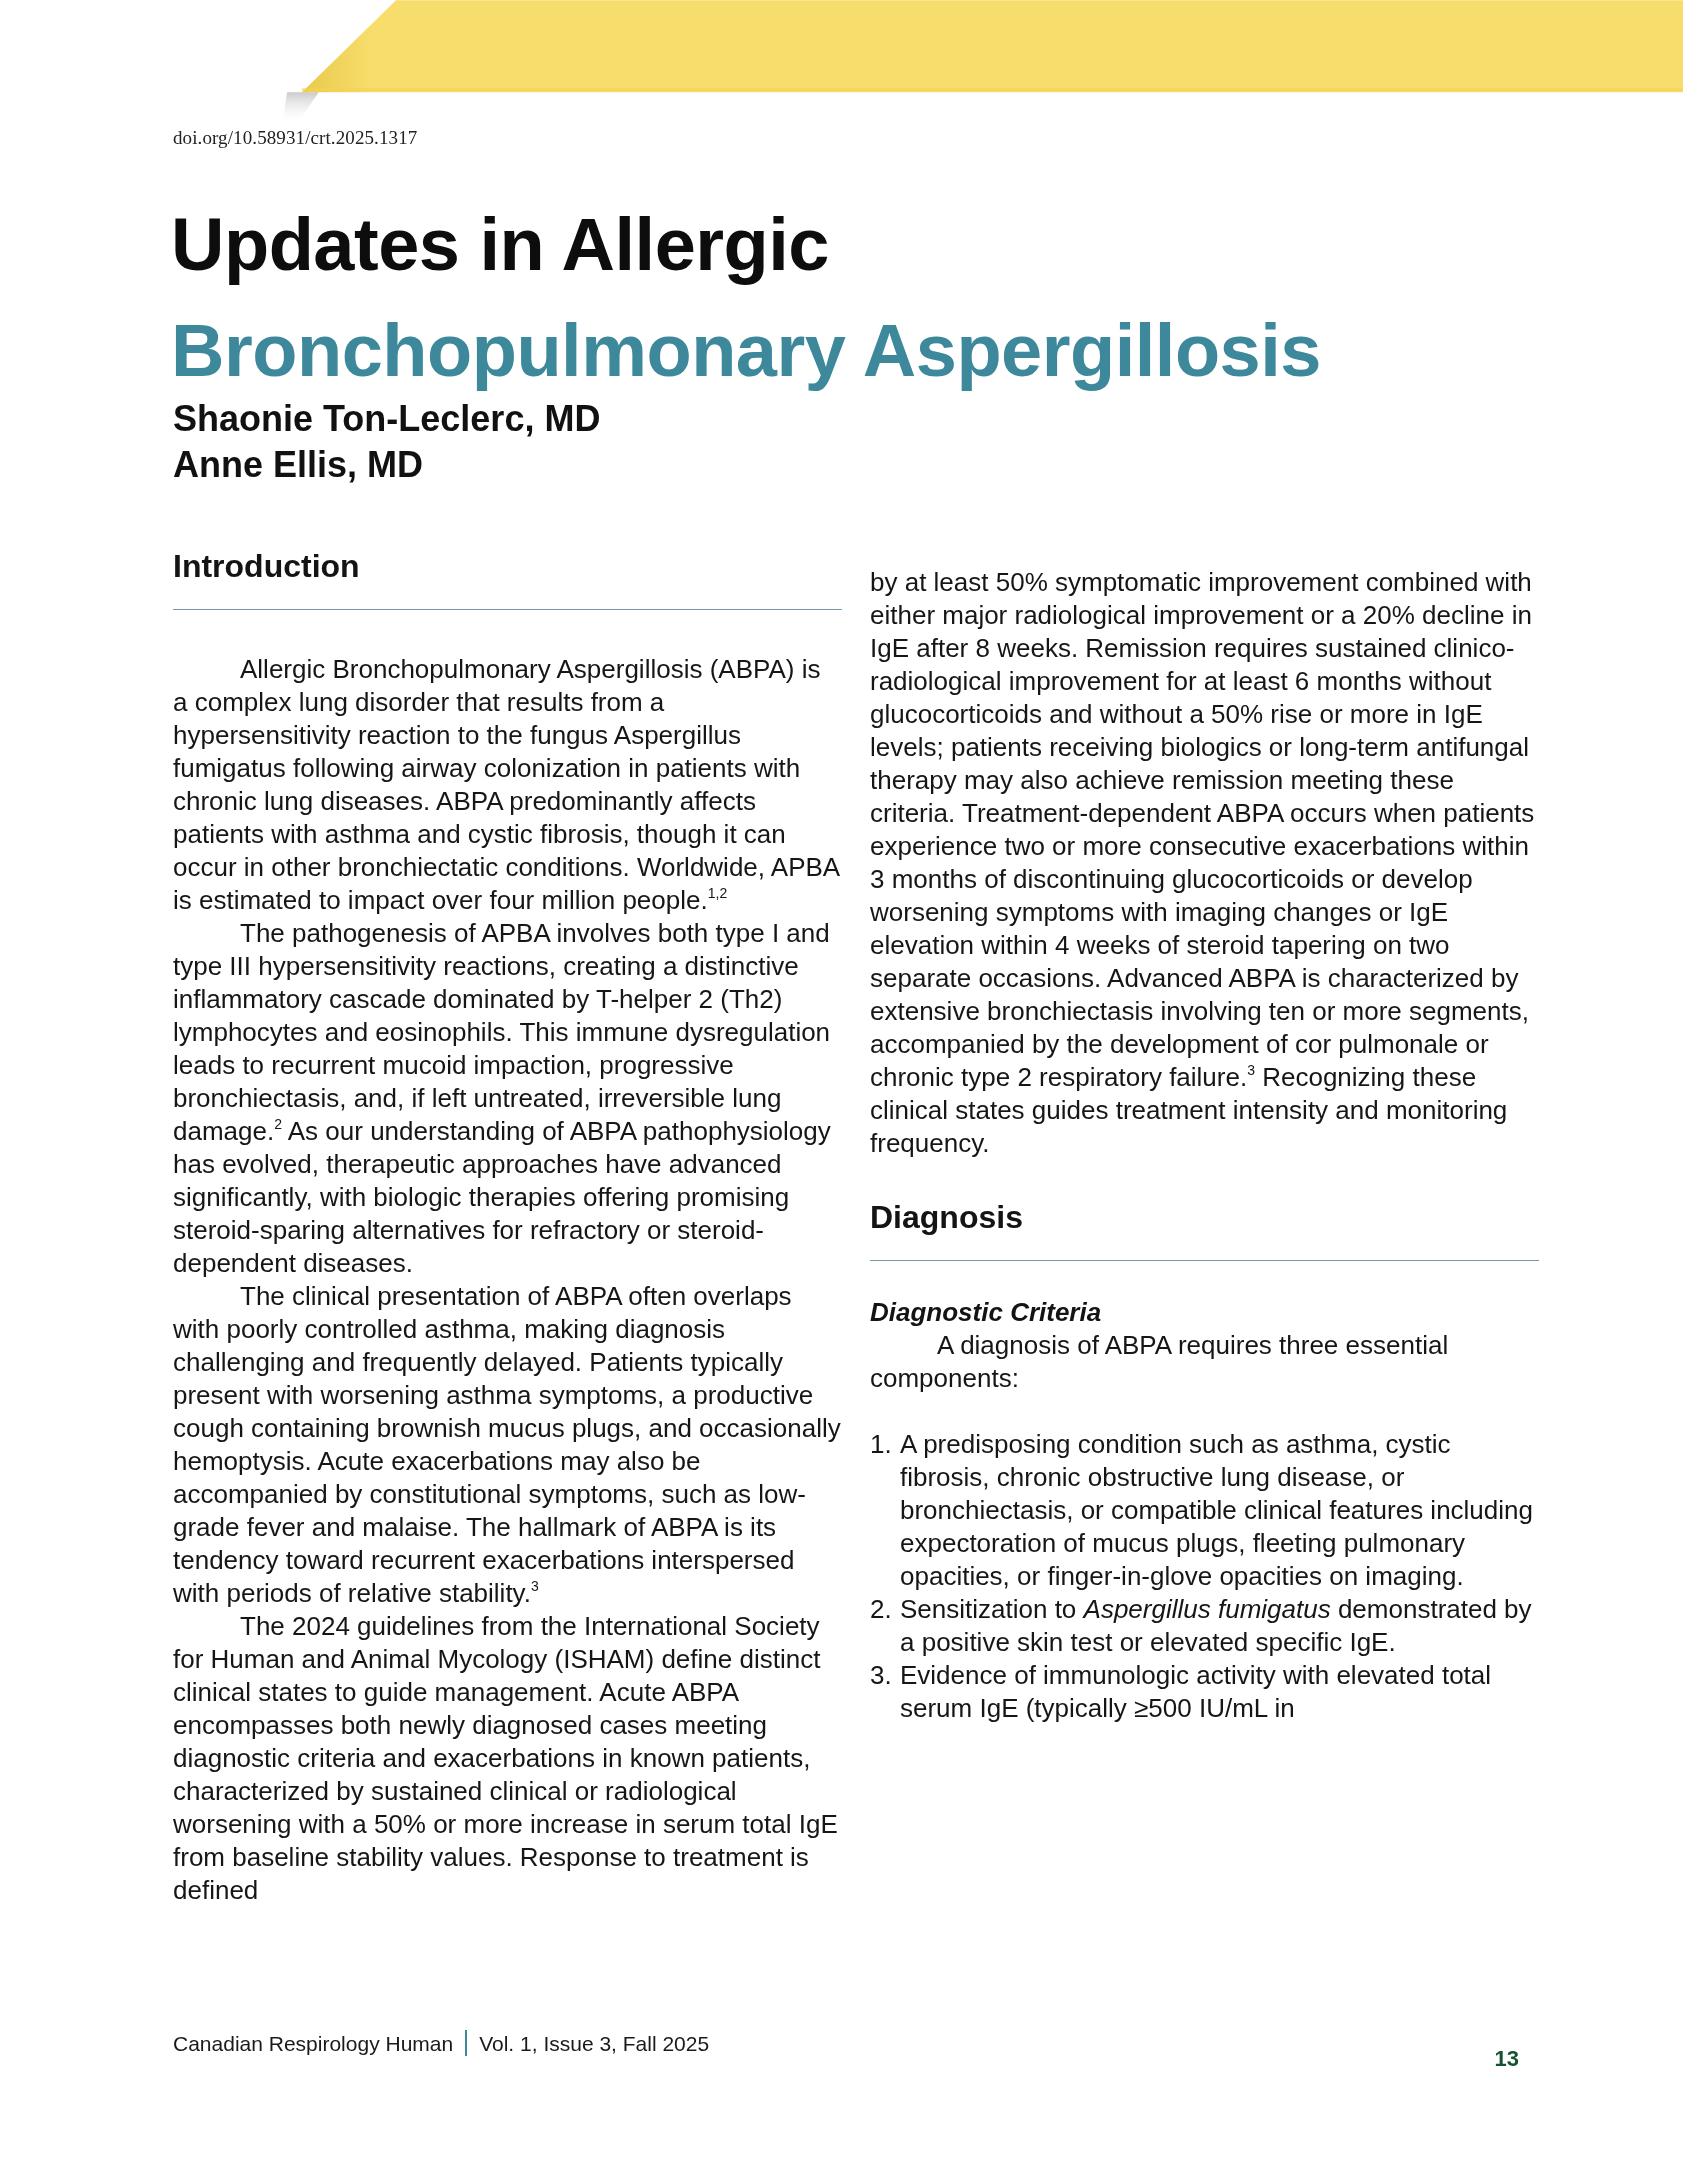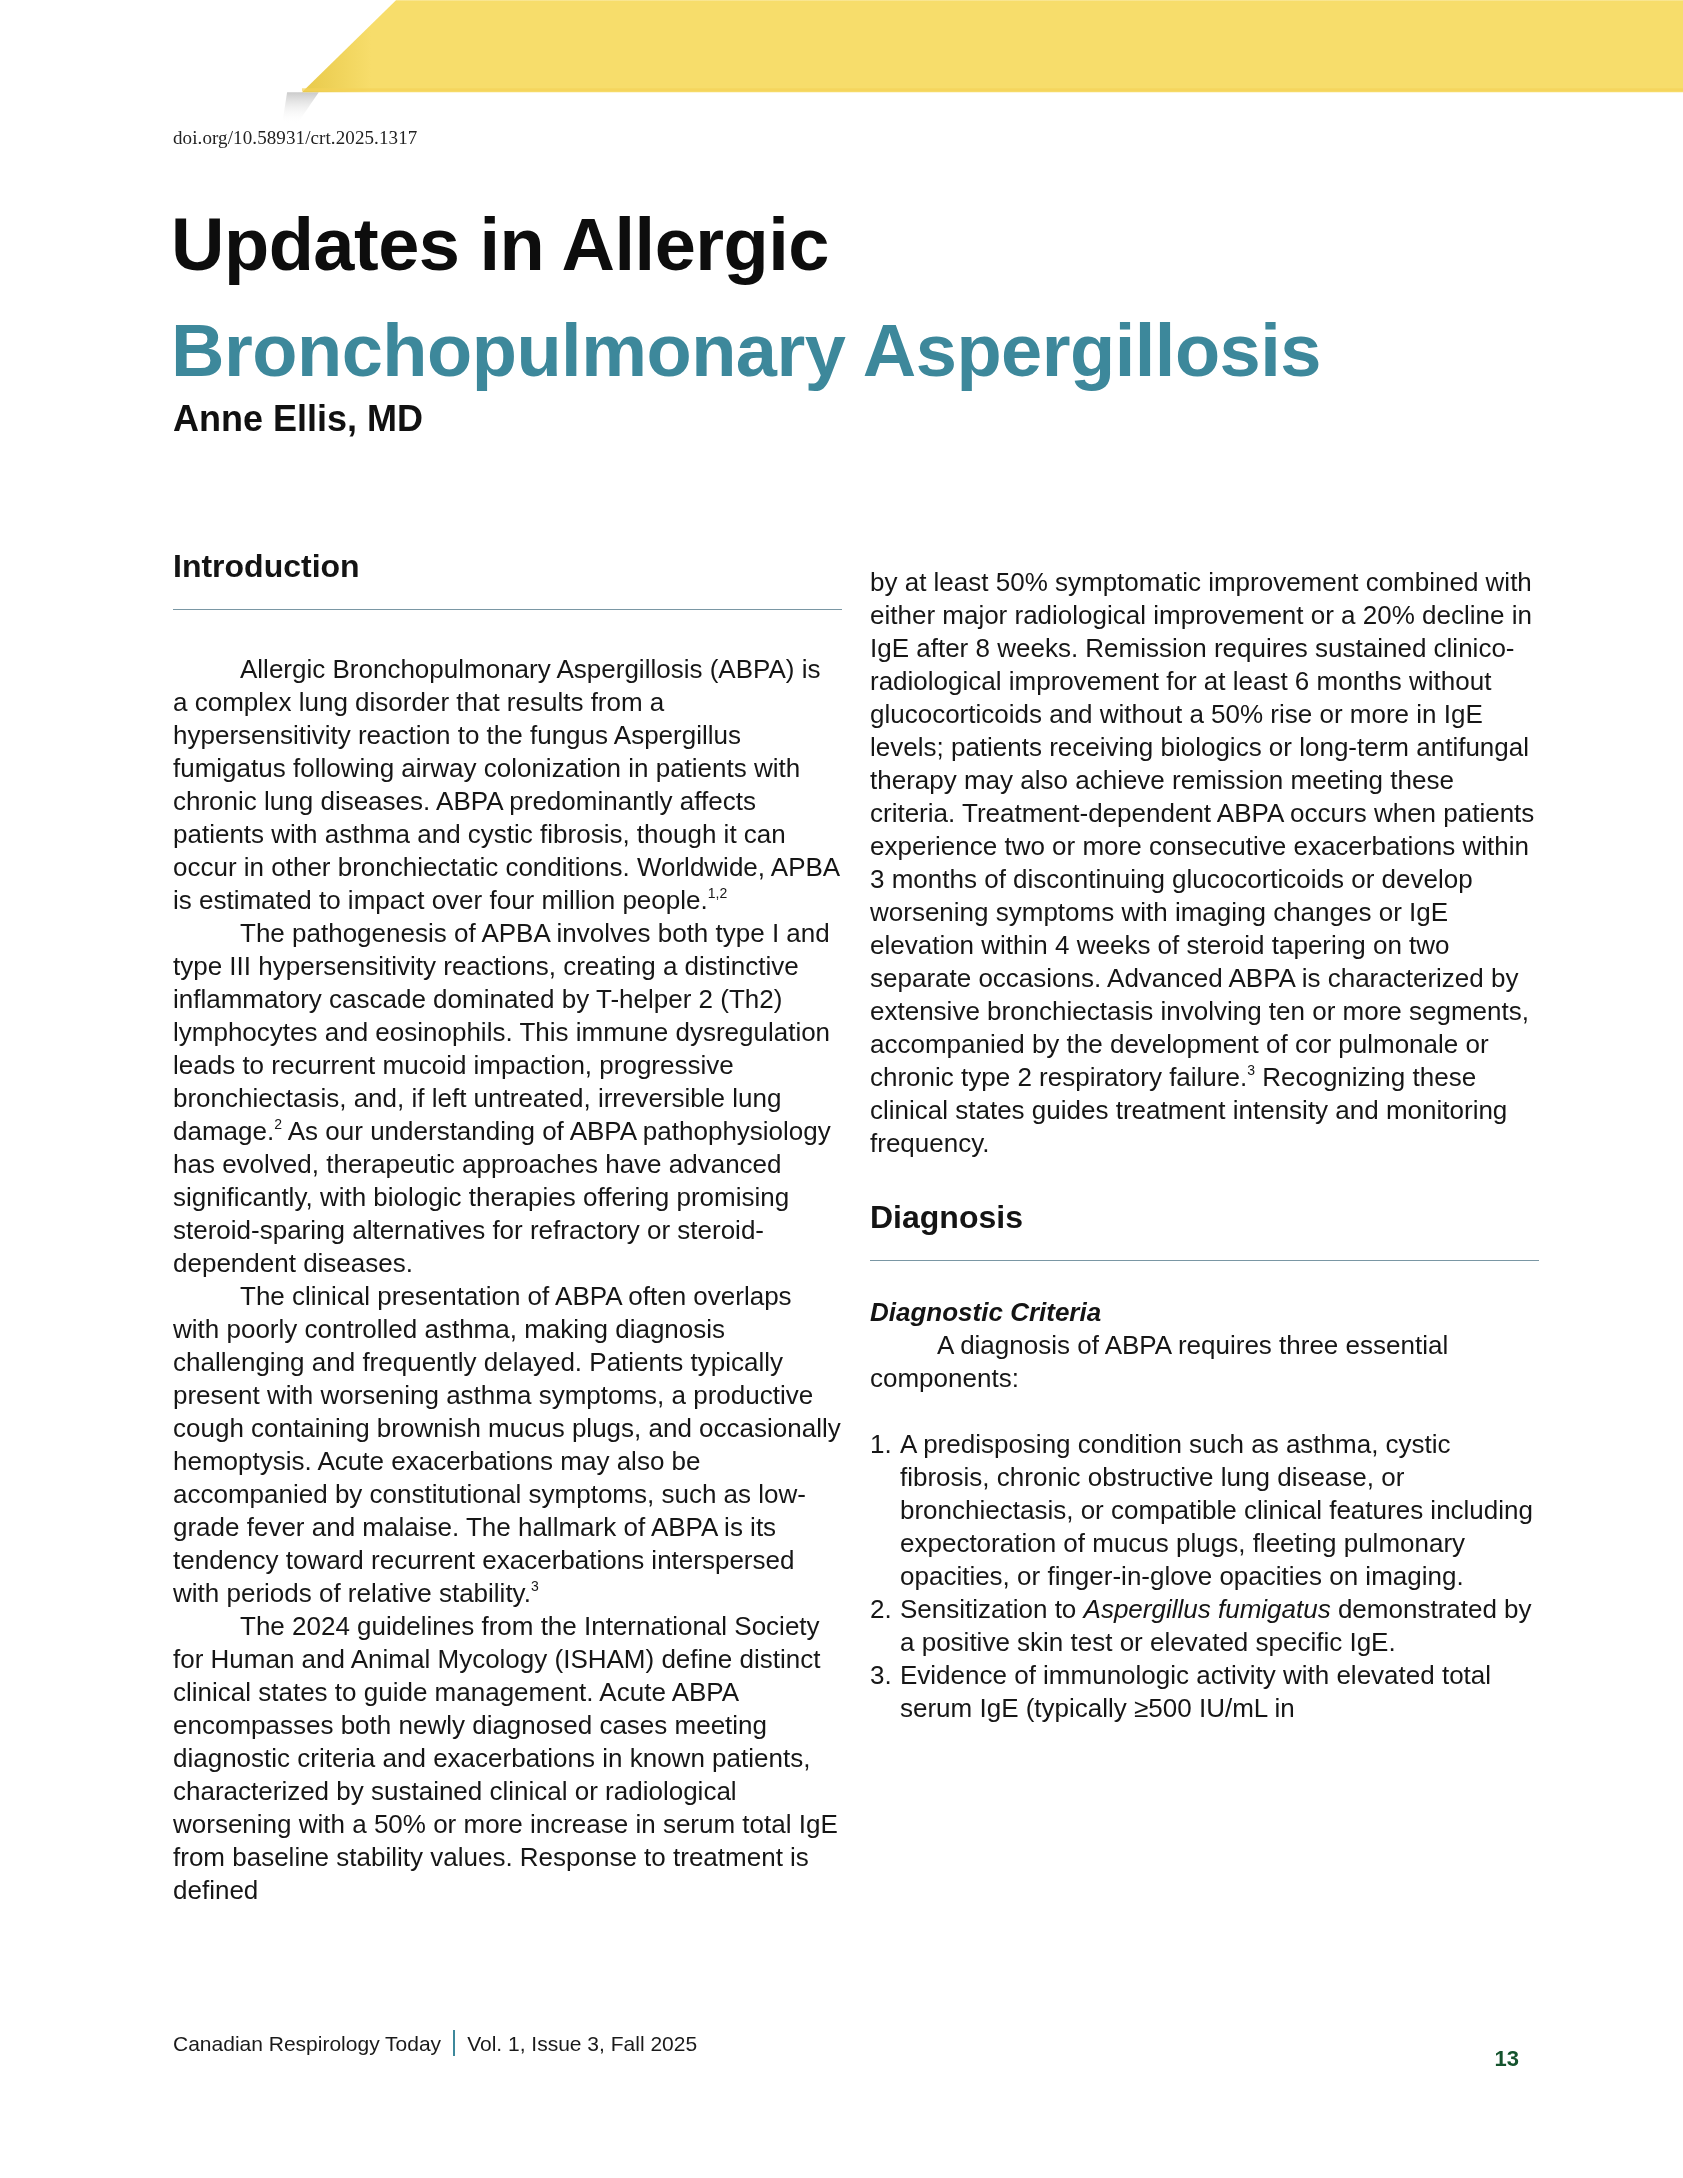--- a/index.html
+++ b/index.html
@@ -63,20 +63,21 @@
 </div>
 
 <div class="doi">doi.org/10.58931/crt.2025.1317</div>
 
 <h1 class="title">
   <span class="l1">Updates in Allergic</span>
   <span class="l2">Bronchopulmonary Aspergillosis</span>
 </h1>
 
 <div class="authors">
+  <div>Shaonie Ton-Leclerc, MD</div>
   <div>Anne Ellis, MD</div>
 </div>
 
 <div class="col col-left" style="top:547px;">
   <div class="section-head">Introduction</div>
   <div style="height:43px;"></div>
   <p class="para"><span>Allergic Bronchopulmonary Aspergillosis (ABPA) is a complex lung disorder that results from a hypersensitivity reaction to the fungus Aspergillus fumigatus following airway colonization in patients with chronic lung diseases. ABPA predominantly affects patients with asthma and cystic fibrosis, though it can occur in other bronchiectatic conditions. Worldwide, APBA is estimated to impact over four million people.</span><sup>1,2</sup></p>
   <p class="para"><span>The pathogenesis of APBA involves both type I and type III hypersensitivity reactions, creating a distinctive inflammatory cascade dominated by T-helper 2 (Th2) lymphocytes and eosinophils. This immune dysregulation leads to recurrent mucoid impaction, progressive bronchiectasis, and, if left untreated, irreversible lung damage.</span><sup>2</sup><span> As our understanding of ABPA pathophysiology has evolved, therapeutic approaches have advanced significantly, with biologic therapies offering promising steroid-sparing alternatives for refractory or steroid-dependent diseases.</span></p>
   <p class="para"><span>The clinical presentation of ABPA often overlaps with poorly controlled asthma, making diagnosis challenging and frequently delayed. Patients typically present with worsening asthma symptoms, a productive cough containing brownish mucus plugs, and occasionally hemoptysis. Acute exacerbations may also be accompanied by constitutional symptoms, such as low-grade fever and malaise. The hallmark of ABPA is its tendency toward recurrent exacerbations interspersed with periods of relative stability.</span><sup>3</sup></p>
   <p class="para"><span>The 2024 guidelines from the International Society for Human and Animal Mycology (ISHAM) define distinct clinical states to guide management. Acute ABPA encompasses both newly diagnosed cases meeting diagnostic criteria and exacerbations in known patients, characterized by sustained clinical or radiological worsening with a 50% or more increase in serum total IgE from baseline stability values. Response to treatment is defined</span></p>
@@ -101,16 +102,16 @@
       <span>Sensitization to </span><em>Aspergillus fumigatus</em><span> demonstrated by a positive skin test or elevated specific IgE.</span>
     </li>
     <li>
       <span class="num">3.</span>
       <span>Evidence of immunologic activity with elevated total serum IgE (typically ≥500 IU/mL in</span>
     </li>
   </ol>
 </div>
 
 <div class="footer">
-  <span class="journal">Canadian Respirology Today</span><span class="sep"></span><span class="issue">Vol. 1, Issue 3, Fall 2025</span>
+  <span class="journal">Canadian Respirology Human</span><span class="sep"></span><span class="issue">Vol. 1, Issue 3, Fall 2025</span>
   <span class="page">13</span>
 </div>
 
 
 </body></html>

